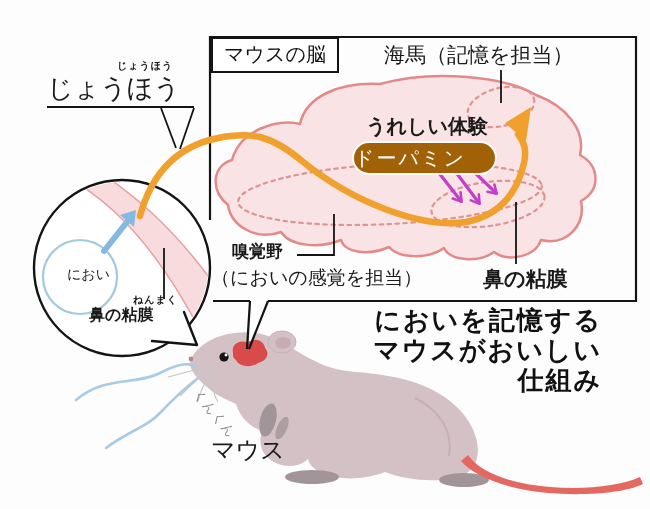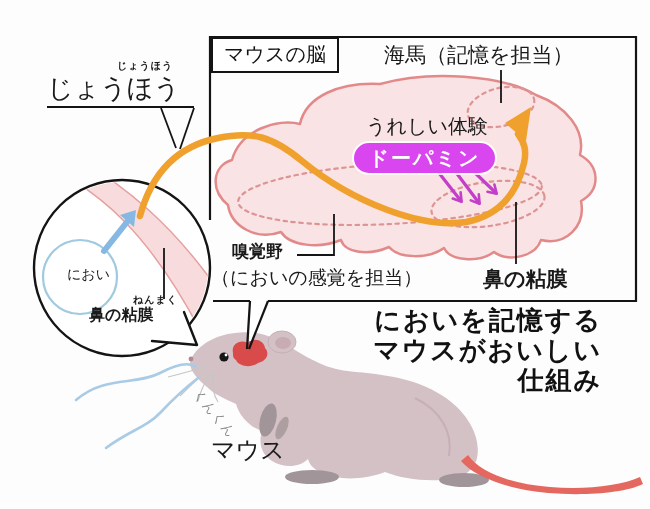--- a/index.html
+++ b/index.html
@@ -6,23 +6,23 @@
   #stage{position:relative;width:650px;height:509px;background:#fdfdfd;overflow:hidden;
          font-family:"DejaVu Sans",sans-serif;}
   #stage svg{position:absolute;left:0;top:0;}
   .lbl{position:absolute;color:#1a1a1a;white-space:nowrap;line-height:1.15;}
   .furi{position:absolute;color:#1a1a1a;font-size:10px;letter-spacing:1px;white-space:nowrap;font-weight:bold;}
   .w500{font-weight:500;}
   .w600{font-weight:600;}
   .box-label{position:absolute;left:211px;top:37px;border:2.5px solid #141414;background:#fff;
              padding:2px 11px 3px;font-size:20px;font-weight:400;color:#141414;}
   .dopamine-pill{position:absolute;left:354px;top:143px;width:141px;height:30px;border-radius:16px;
-                 background:#d946ef;box-shadow:0 0 0 2px rgba(255,255,255,.85);
-                 color:#fff;font-size:20px;font-weight:700;letter-spacing:2px;
-                 display:flex;align-items:center;justify-content:center;}
+                 background:#a16207;box-shadow:0 0 0 2px rgba(255,255,255,.85);
+                 color:#fff;font-size:20px;font-weight:400;letter-spacing:2px;
+                 display:flex;align-items:center;justify-content:flex-start;}
   .title-block{position:absolute;left:330px;top:305px;width:272px;text-align:right;
                font-size:26px;font-weight:700;letter-spacing:2px;line-height:30px;color:#111;}
   .sniff{position:absolute;left:203px;top:386px;font-size:13px;color:#8a8a8a;
          transform:rotate(50deg);transform-origin:left top;letter-spacing:1px;}
 </style>
 </head>
 <body>
 
 <div id="stage">
 
@@ -147,21 +147,21 @@
   </g>
 </svg>
 
 <div class="lbl w500" style="left:47px;top:74px;font-size:26px;">じょうほう</div>
 <div class="furi" style="left:117px;top:59px;">じょうほう</div>
 
 <div class="box-label">マウスの脳</div>
 
 <div class="lbl w500" style="left:384px;top:43px;font-size:21px;">海馬（記憶を担当）</div>
 
-<div class="lbl w500" style="left:366px;top:115px;font-size:20px;">うれしい体験</div>
+<div class="lbl w500" style="left:366px;top:115px;font-size:20px;font-weight:bold;">うれしい体験</div>
 
 <div class="dopamine-pill">
   <span>ドーパミン</span>
 </div>
 
 <div class="lbl w600" style="left:232px;top:242px;font-size:17px;">嗅覚野</div>
 <div class="lbl w500" style="left:211px;top:267px;font-size:19px;">（においの感覚を担当）</div>
 
 <div class="lbl w600" style="left:483px;top:267px;font-size:21px;">鼻の粘膜</div>
 

